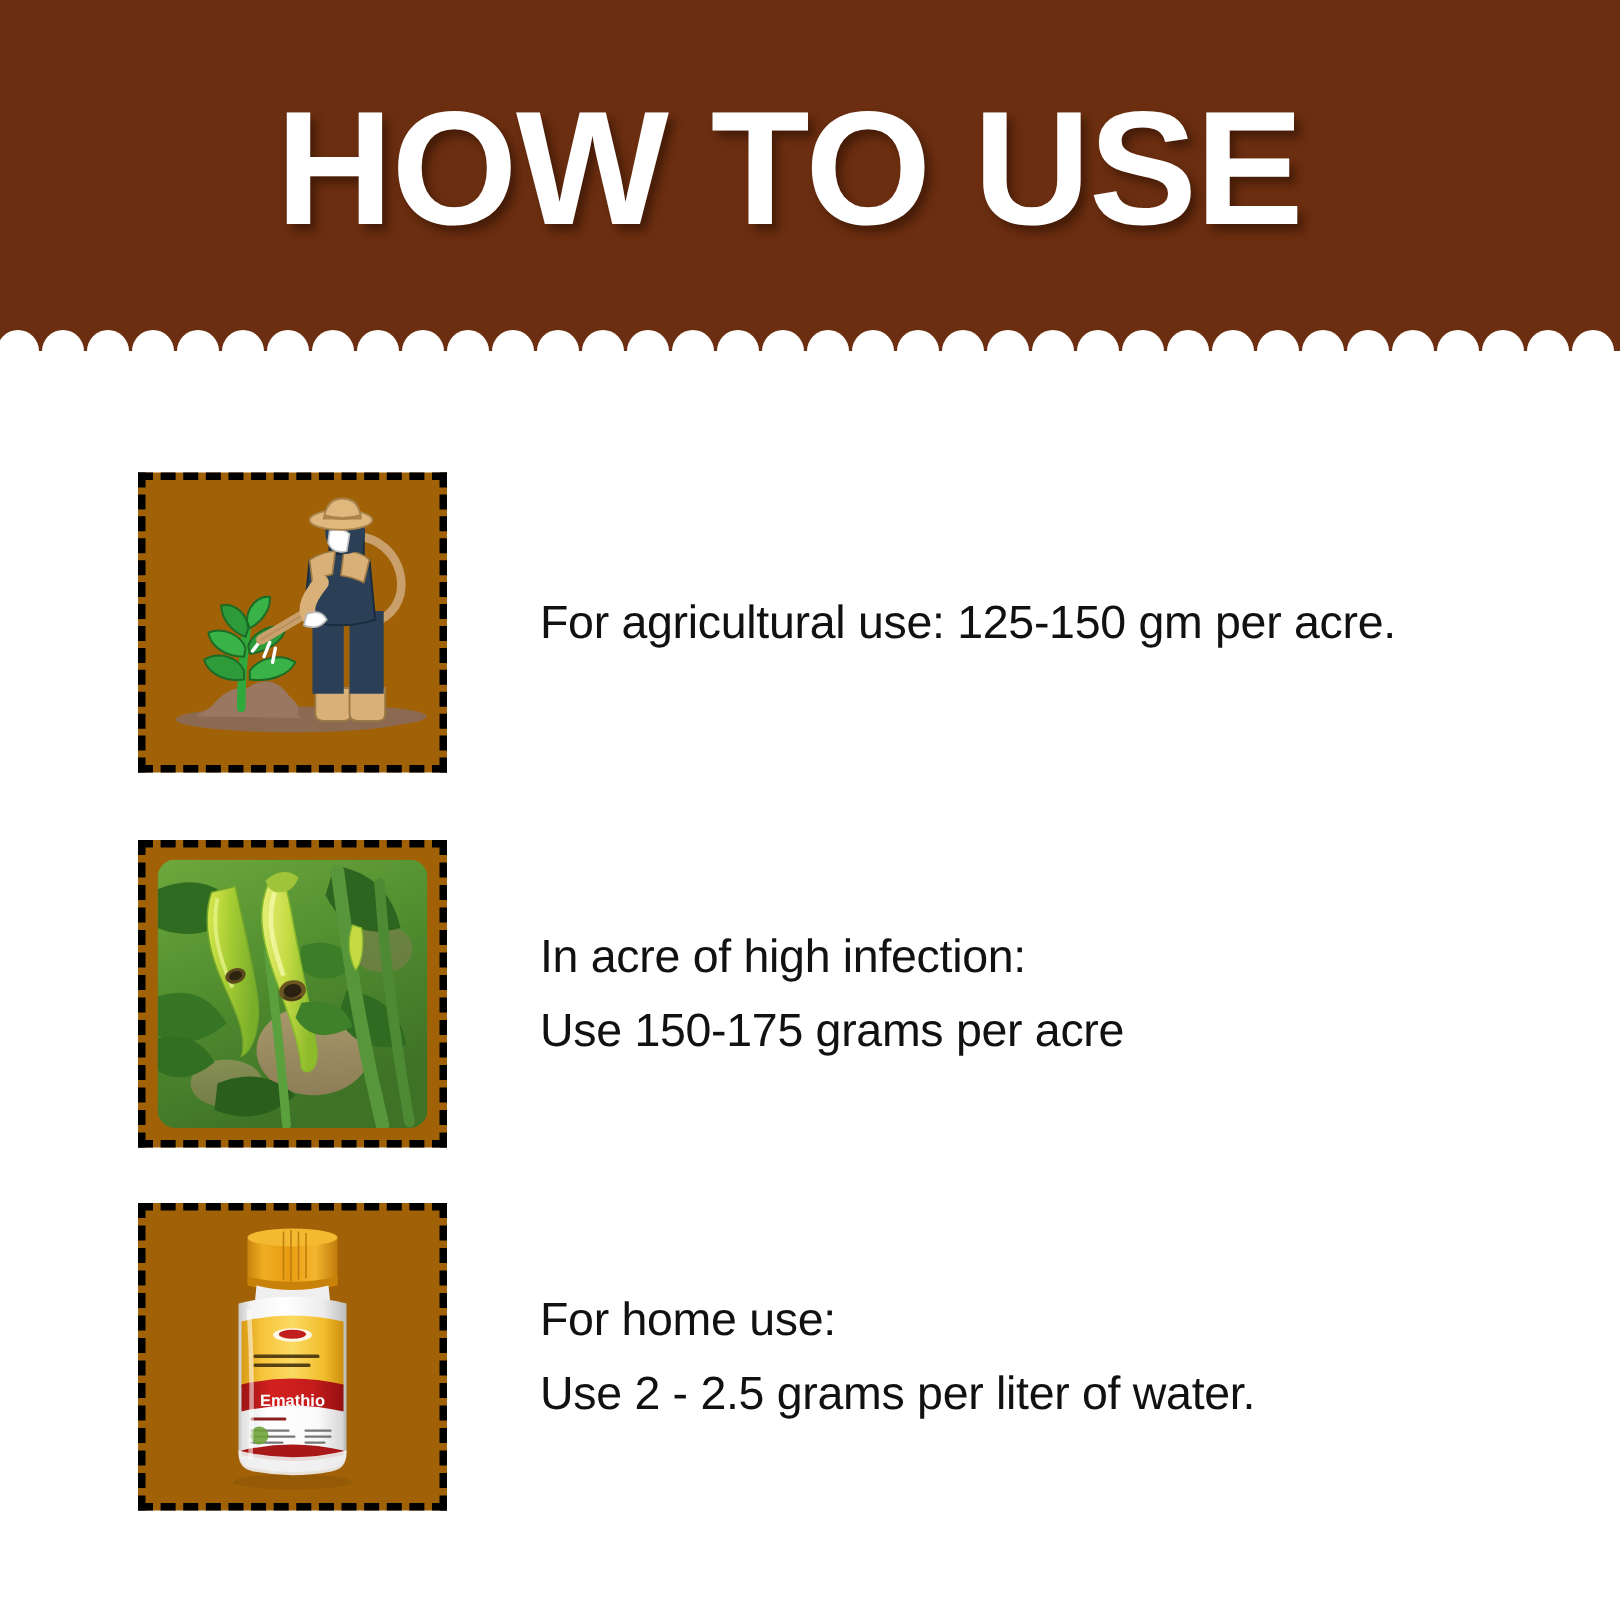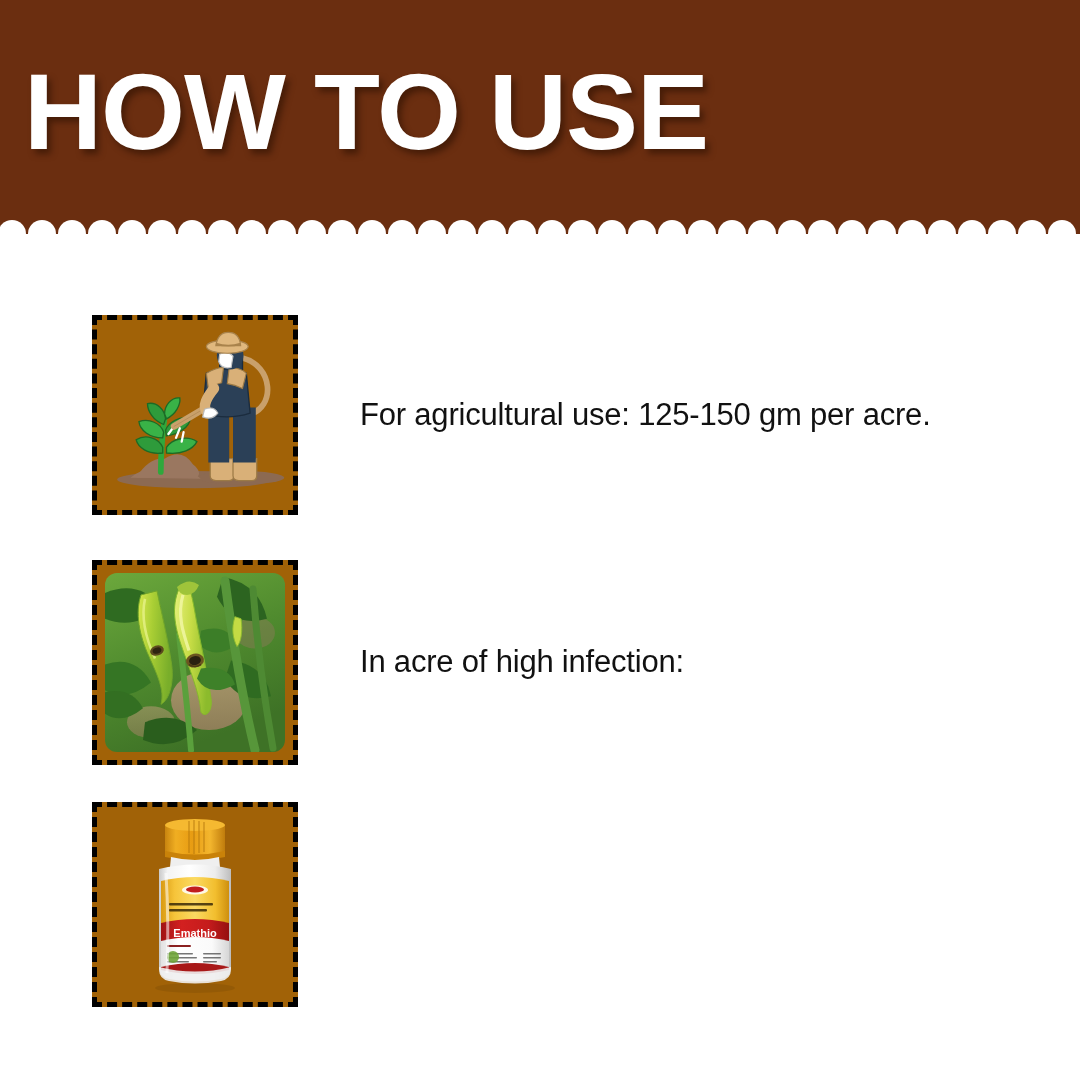--- a/index.html
+++ b/index.html
@@ -28,30 +28,29 @@
     top: 0;
     width: 1080px;
     height: 234px;
     background: #6B2E10;
   }
   .header-title {
     position: absolute;
     left: 0;
     top: 58px;
     width: 868px;
-    text-align: left;
+    text-align: right;
     color: #ffffff;
     font-family: "Liberation Sans", sans-serif;
     font-size: 108px;
     font-weight: bold;
     letter-spacing: -1px;
     line-height: 1;
     text-shadow: 4px 5px 6px rgba(40, 14, 2, 0.55);
     white-space: nowrap;
-    padding-left: 24px;
   }
   
   .scallops {
     position: absolute;
     left: 0;
     top: 204px;
     width: 1080px;
     height: 40px;
     z-index: 3;
   }
@@ -298,20 +297,21 @@
             <path d="M130 44 C126 56 128 66 132 74 C136 70 138 58 136 46 Z" fill="#C4DB44" stroke="#8EBB2F" stroke-width="0.9"></path>
 
             <path d="M96 96 q28 -4 34 16 q-26 14 -38 -6 z" fill="#3E8129"></path>
             <path d="M0 120 q26 -6 38 16 q-22 18 -40 4 z" fill="#336F22"></path>
           </svg>
         </div>
       </div>
 
       <div class="row-text">
         <span class="line">In acre of high infection:</span>
+        <span class="line">Use 150-175 grams per acre</span>
       </div>
     </div>
 
     <div class="row row-3">
 
       <div class="thumb-box tall">
         <div class="thumb-inner">
           <svg viewBox="0 0 196 195" width="100%" height="100%" preserveAspectRatio="xMidYMid meet">
             <defs>
               <linearGradient id="capG" x1="0" y1="0" x2="1" y2="0">
@@ -393,16 +393,20 @@
 
             <path d="M64 160 q34 -8 68 0 l0 3 q-34 8 -68 0 z" fill="#A81818"></path>
 
             <path d="M62 160 q36 9 72 0 l0 2 q0 10 -10 12 q-26 5 -52 0 q-10 -2 -10 -12 z" fill="#EFEFEF" opacity="0.9"></path>
 
             <path d="M69 66 q3 50 1 100" stroke="#FFFFFF" stroke-width="3" fill="none" opacity="0.55"></path>
           </svg>
         </div>
       </div>
 
+      <div class="row-text">
+        <span class="line">For home use:</span>
+        <span class="line">Use 2 - 2.5 grams per liter of water.</span>
+      </div>
     </div>
 
   </div>
 </div>
 
 </body></html>

